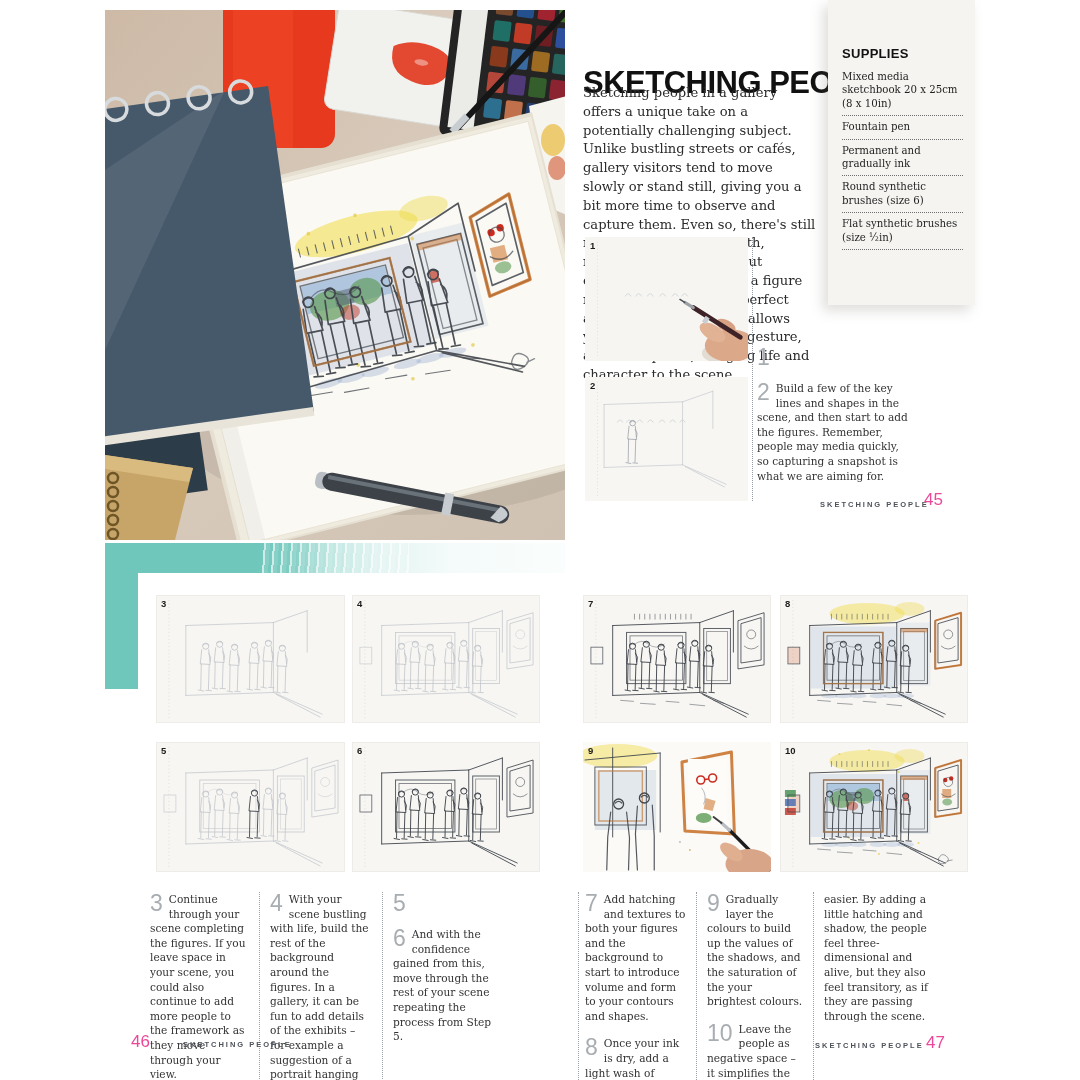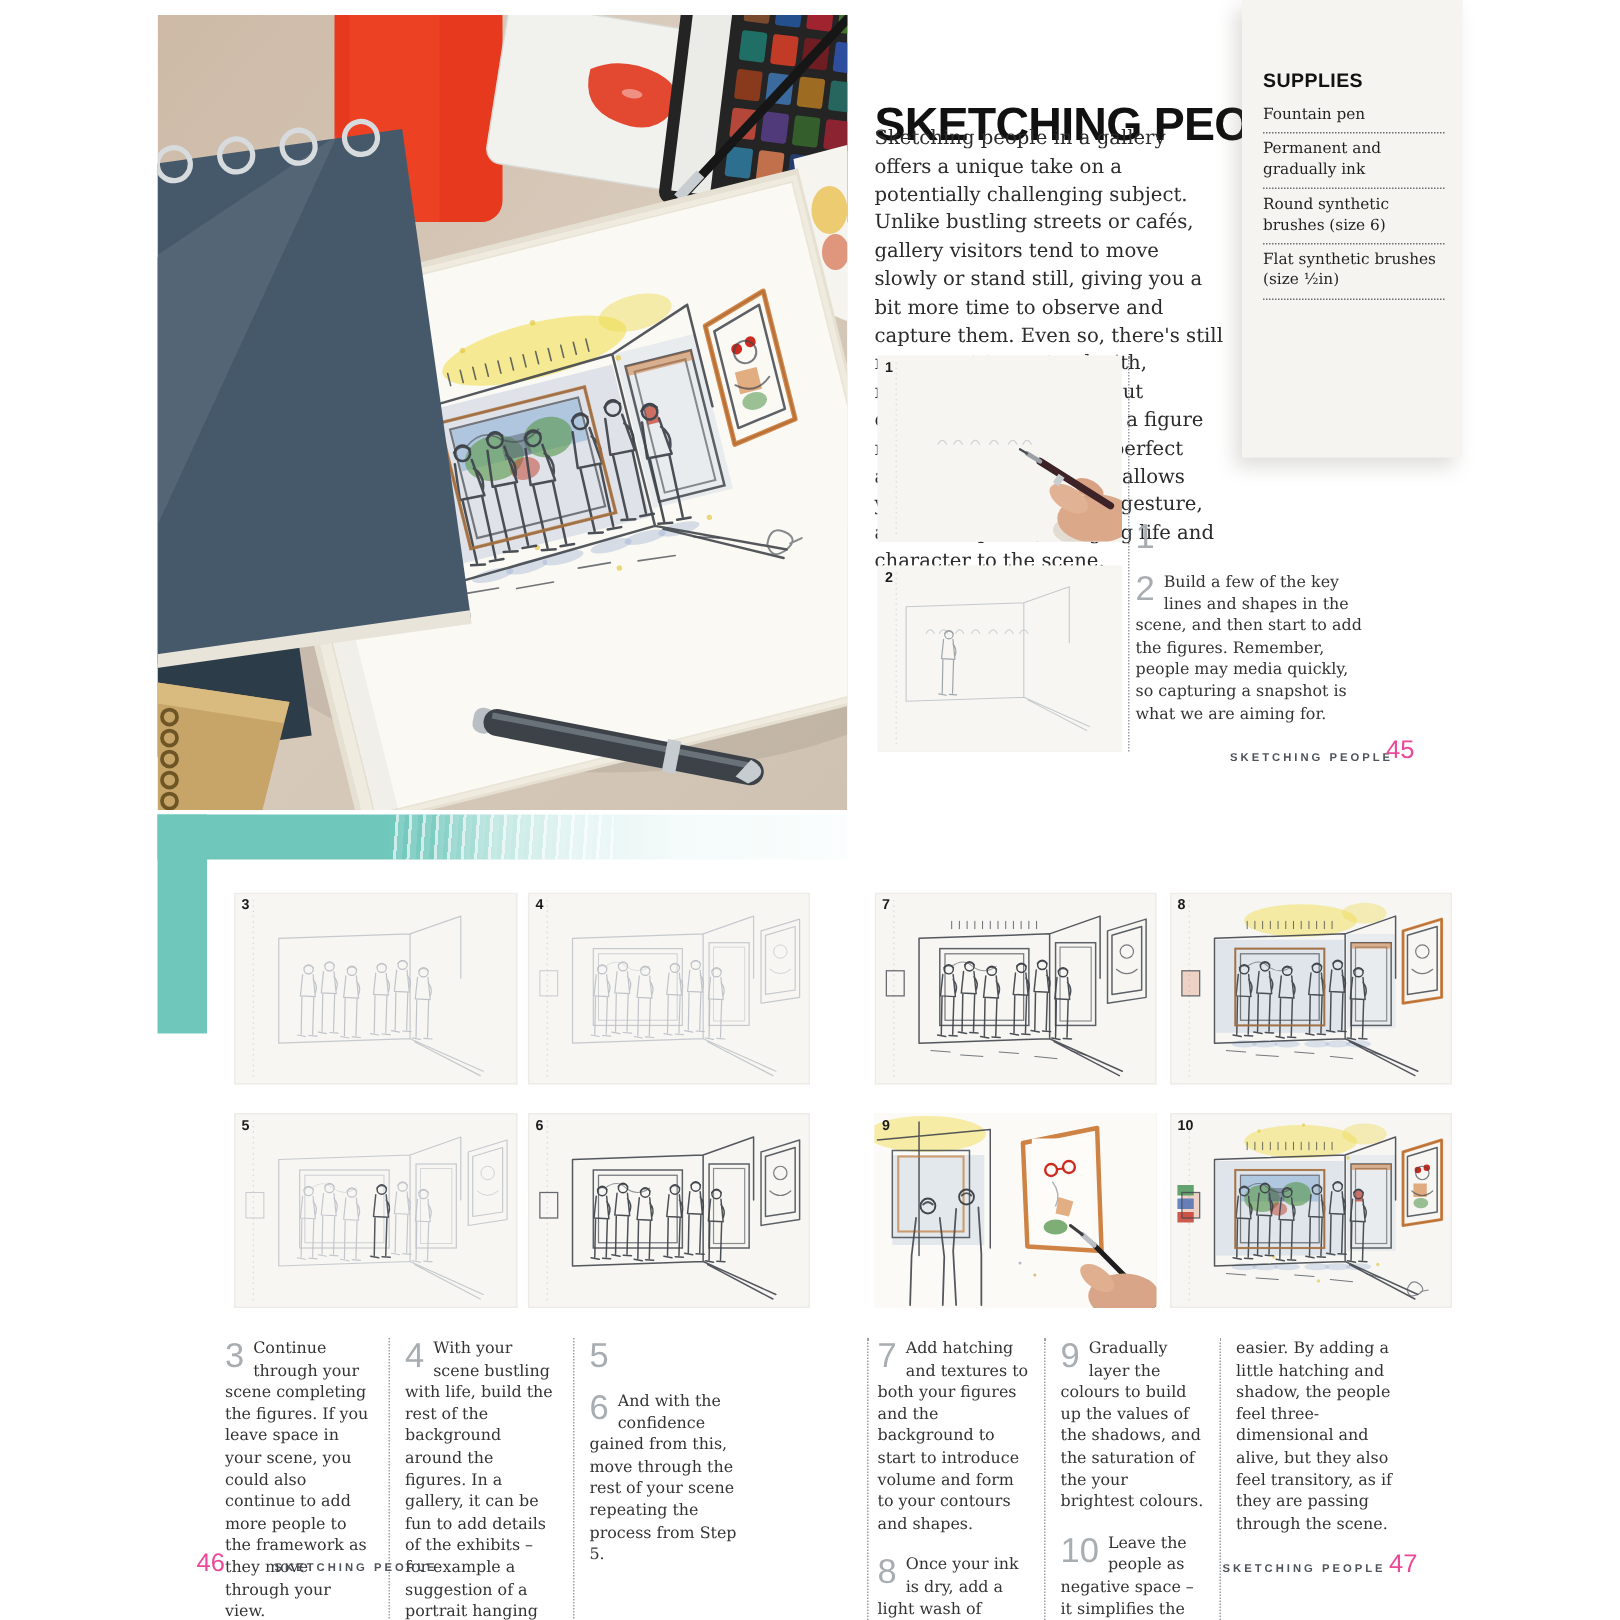--- a/index.html
+++ b/index.html
@@ -210,20 +210,21 @@
 
   <div class="abs teal-h"></div>
   <div class="abs teal-v"></div>
 
   <h1 class="abs title">SKETCHING PEOPLE</h1>
   <p class="abs intro" style="margin:0">Sketching people in a gallery offers a unique take on a potentially challenging subject. Unlike bustling streets or cafés, gallery visitors tend to move slowly or stand still, giving you a bit more time to observe and capture them. Even so, there's still movement to contend with, making this exercise about capturing the essence of a figure rather than striving for perfect accuracy. This approach allows you to focus on posture, gesture, and atmosphere, bringing life and character to the scene.</p>
 
   <div class="abs supplies">
     <h2>SUPPLIES</h2>
     <ul>
+      <li>Mixed media sketchbook 20 x 25cm (8 x 10in)</li>
       <li>Fountain pen</li>
       <li>Permanent and gradually ink</li>
       <li>Round synthetic brushes (size 6)</li>
       <li>Flat synthetic brushes (size ½in)</li>
     </ul>
   </div>
 
   <div class="step-img" id="img1" style="left:585px;top:237px;width:163px;height:124px">
     <span class="img-num">1</span>
       <svg viewBox="0 0 170 130" preserveAspectRatio="none">

